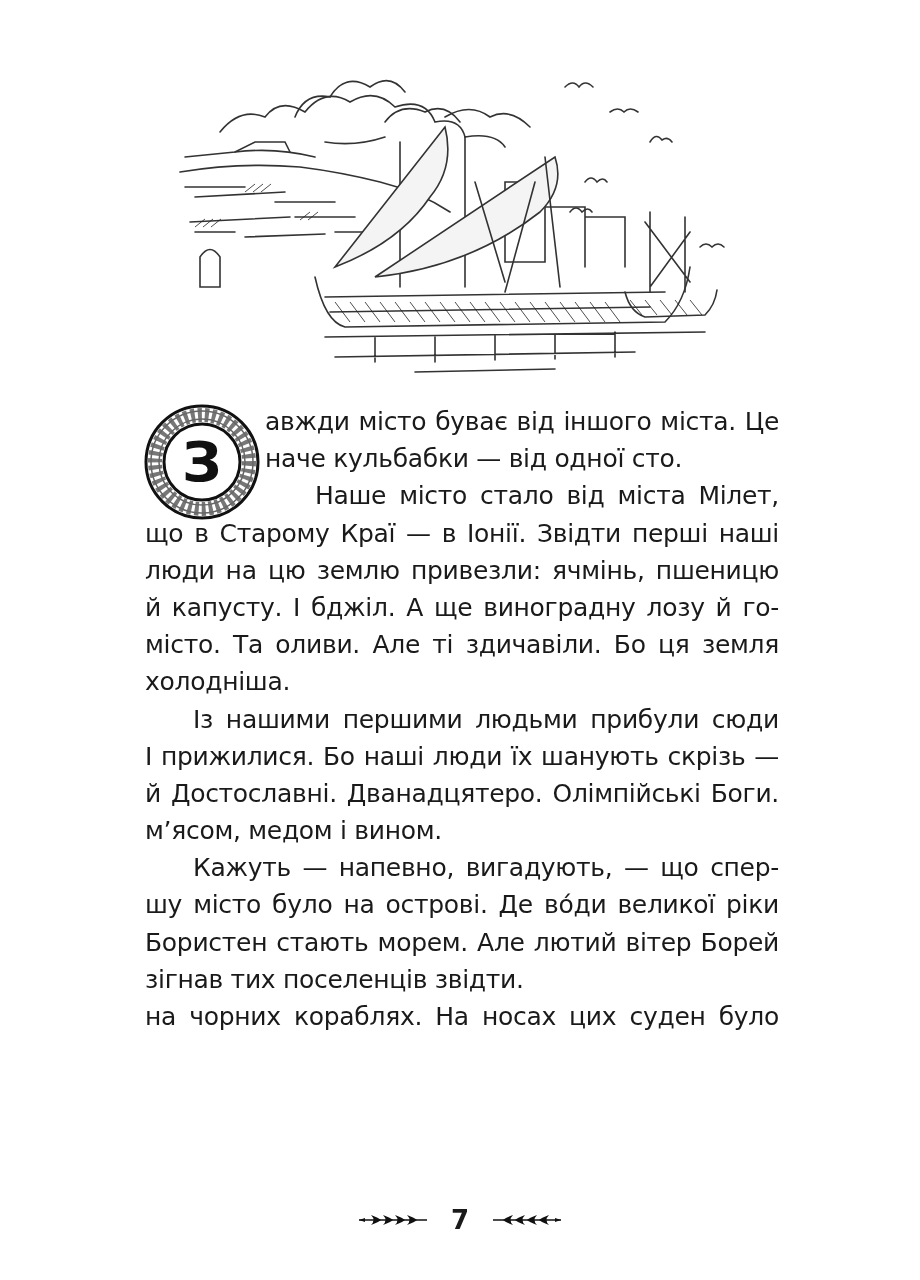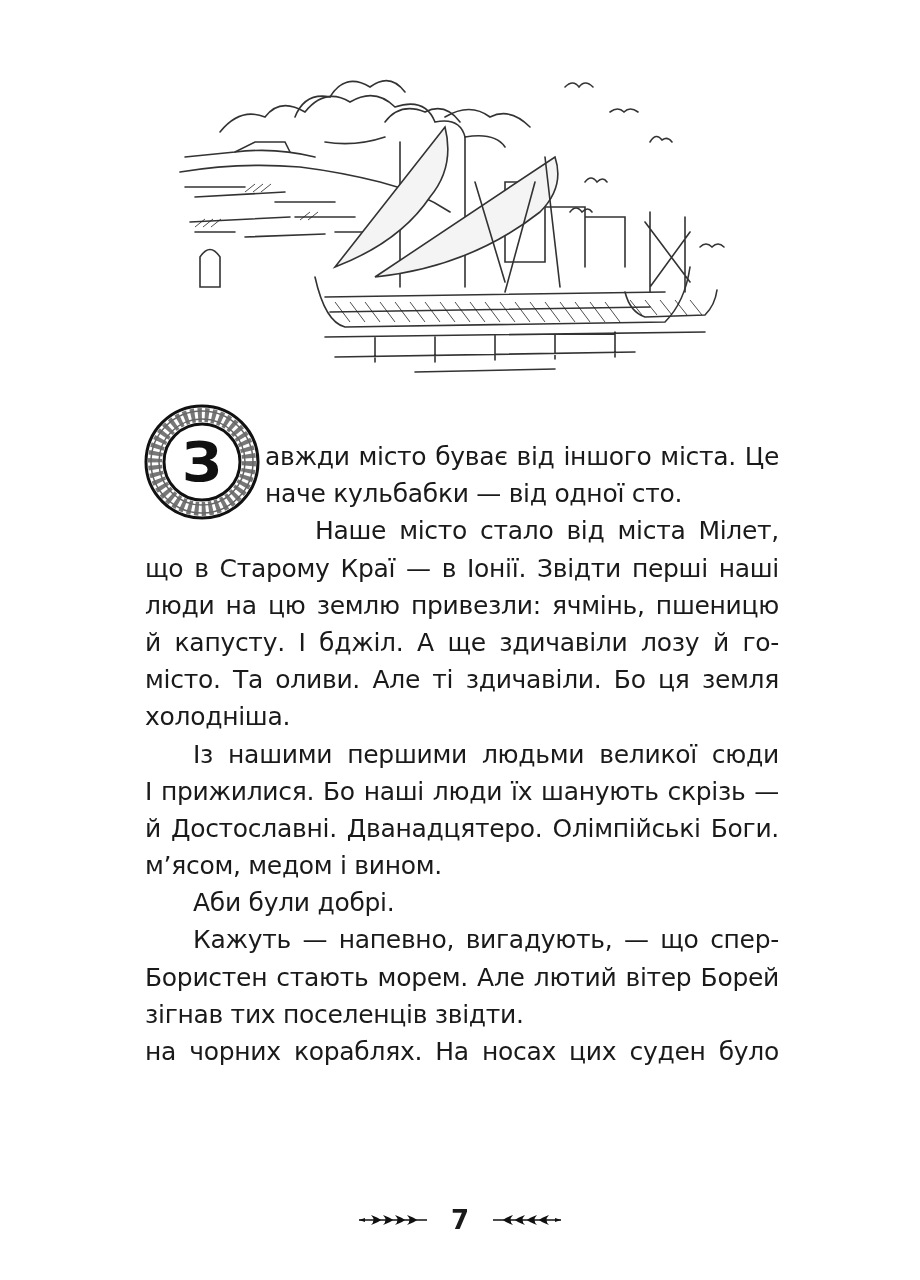--- a/index.html
+++ b/index.html
@@ -1,19 +1,19 @@
 <!DOCTYPE html>
 <html><head>
 <meta charset="utf-8">
 <style>
   html, body { margin: 0; padding: 0; background: #ffffff; }
   body { width: 920px; height: 1280px; position: relative; overflow: hidden; color: #1a1a1a; }
   .illustration { position: absolute; left: 175px; top: 62px; width: 560px; height: 318px; }
   .text-block {
-    position: absolute; left: 145px; top: 438px; width: 634px;
+    position: absolute; left: 145px; top: 403px; width: 634px;
     font-family: "DejaVu Sans", sans-serif;
     font-size: 25px; line-height: 37.2px; letter-spacing: -0.3px;
     text-align: justify; text-align-last: auto;
   }
   .line { display: block; white-space: nowrap; text-align-last: justify; height: 37.2px; }
   .line.last { text-align-last: left; }
   .line.indent { padding-left: 48px; }
   .line.dc { padding-left: 120px; }
   .line.dc-indent { padding-left: 170px; }
   .dropcap { position: absolute; left: 143px; top: 403px; width: 118px; height: 118px; }
@@ -78,29 +78,29 @@
   <circle cx="59" cy="59" r="38" fill="#fff" stroke="#111" stroke-width="3"></circle>
   <text x="59" y="78" text-anchor="middle" font-family="DejaVu Sans, sans-serif" font-weight="bold" font-size="56" fill="#111">З</text>
 </svg>
 
 <div class="text-block">
   <span class="line dc">авжди місто буває від іншого міста. Це</span>
   <span class="line dc last">наче кульбабки — від одної сто.</span>
   <span class="line dc-indent">Наше місто стало від міста Мілет,</span>
   <span class="line">що в Старому Краї — в Іонії. Звідти перші наші</span>
   <span class="line">люди на цю землю привезли: ячмінь, пшеницю</span>
-  <span class="line">й капусту. І бджіл. А ще здичавіли лозу й го-</span>
+  <span class="line">й капусту. І бджіл. А ще виноградну лозу й го-</span>
   <span class="line">місто. Та оливи. Але ті здичавіли. Бо ця земля</span>
   <span class="line last">холодніша.</span>
-  <span class="line indent">Із нашими першими людьми великої сюди</span>
+  <span class="line indent">Із нашими першими людьми прибули сюди</span>
   <span class="line">І прижилися. Бо наші люди їх шанують скрізь —</span>
   <span class="line">й Достославні. Дванадцятеро. Олімпійські Боги.</span>
   <span class="line last">м’ясом, медом і вином.</span>
-  <span class="line indent last">Аби були добрі.</span>
   <span class="line indent">Кажуть — напевно, вигадують, — що спер-</span>
+  <span class="line">шу місто було на острові. Де во́ди великої ріки</span>
   <span class="line">Бористен стають морем. Але лютий вітер Борей</span>
   <span class="line last">зігнав тих поселенців звідти.</span>
   <span class="line">на чорних кораблях. На носах цих суден було</span>
 </div>
 
 <div class="footer">
   <svg class="ornament" viewBox="0 0 72 16" xmlns="http://www.w3.org/2000/svg">
     <path d="M2 8 L70 8" stroke="#111" stroke-width="1.5"></path>
     <path d="M2 8 l6 -2 l0 4 z" fill="#111"></path>
     <g fill="#111">

